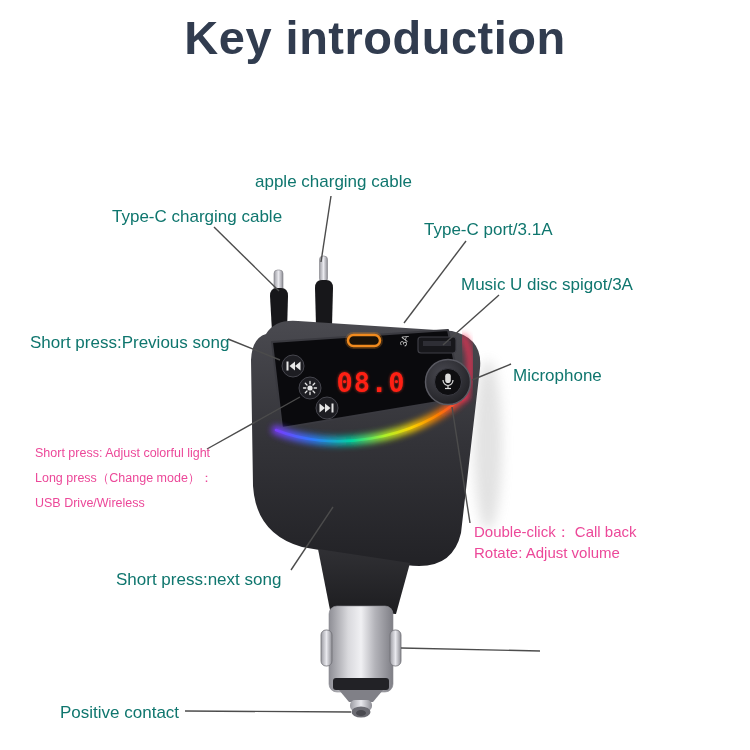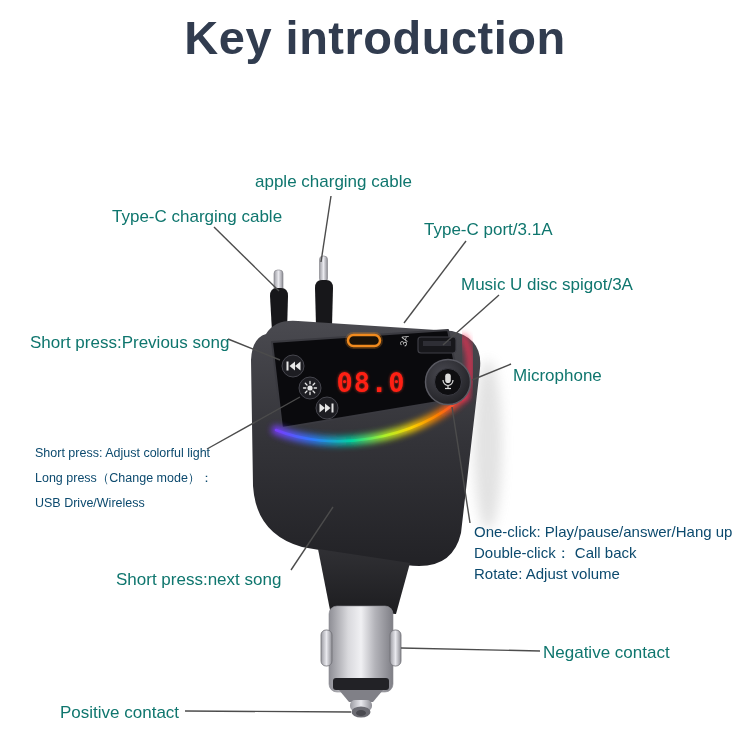--- a/index.html
+++ b/index.html
@@ -11,21 +11,21 @@
   .page-title{
     position:absolute;top:10px;left:0;width:100%;
     text-align:center;font-size:47px;font-weight:700;
     color:#313c4f;margin:0;letter-spacing:0.5px;
   }
   .scene{position:absolute;left:0;top:0;width:750px;height:750px;}
   .label{
     position:absolute;color:#0f766e;font-size:17px;line-height:22px;
     white-space:nowrap;
   }
-  .label-block{position:absolute;color:#0c4a6e;}
+  .label-block{position:absolute;color:#ec4899;}
   .label-block .row{display:block;white-space:nowrap;}
   .small-block{font-size:12.5px;line-height:25px;}
   .mid-block{font-size:15px;line-height:21px;}
 </style>
 </head>
 <body>
 
 <div class="canvas">
 
   <h1 class="page-title">Key introduction</h1>
@@ -184,22 +184,20 @@
   <div class="label" style="left:30px;top:320px;margin-top:12px;">Short press:Previous song</div>
   <div class="label" style="left:513px;top:365px;text-align:center;">Microphone</div>
 
   <div class="label-block small-block" style="left:35px;top:441px;">
     <span class="row">Short press: Adjust colorful light</span>
     <span class="row">Long press（Change mode）：</span>
     <span class="row">USB Drive/Wireless</span>
   </div>
 
   <div class="label-block mid-block" style="left:474px;top:521px;">
-    <span class="row">One-click:  Play/pause/answer/Hang up</span>
     <span class="row">Double-click： Call back</span>
     <span class="row">Rotate:  Adjust volume</span>
   </div>
 
   <div class="label" style="left:116px;top:569px;">Short press:next song</div>
-  <div class="label" style="left:543px;top:642px;">Negative contact</div>
   <div class="label" style="left:60px;top:702px;">Positive contact</div>
 
 </div>
 
 </body></html>

